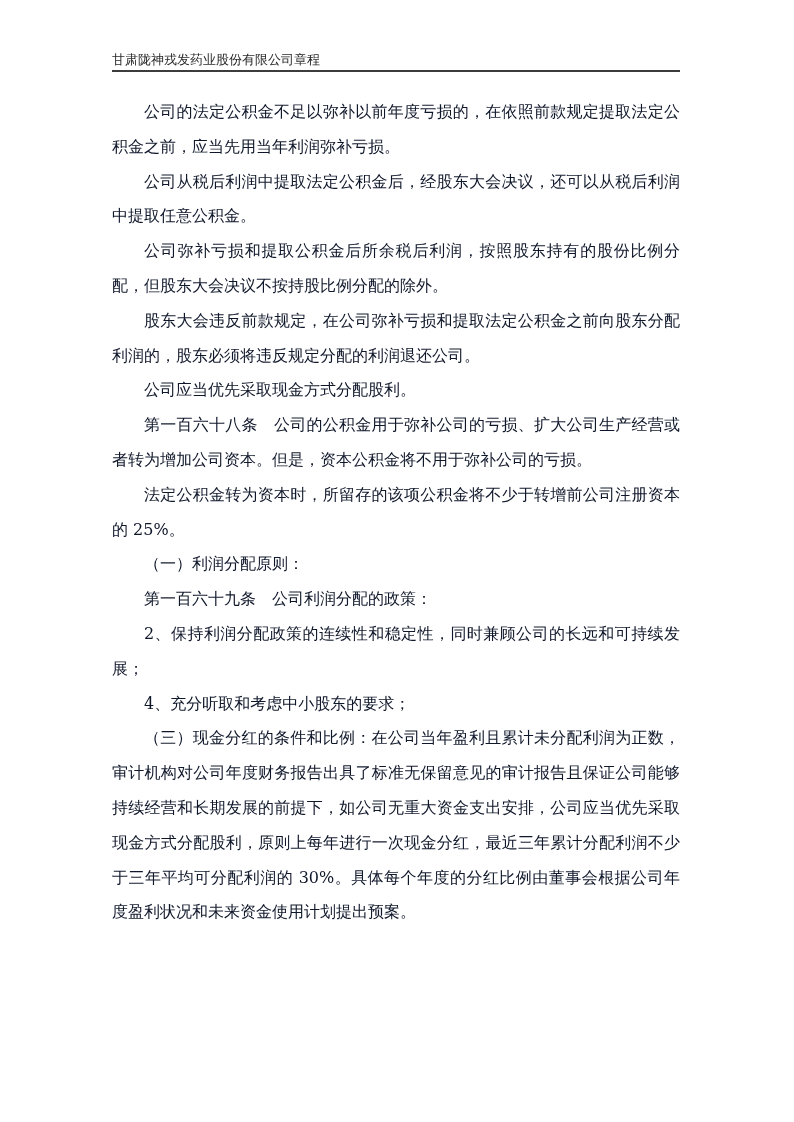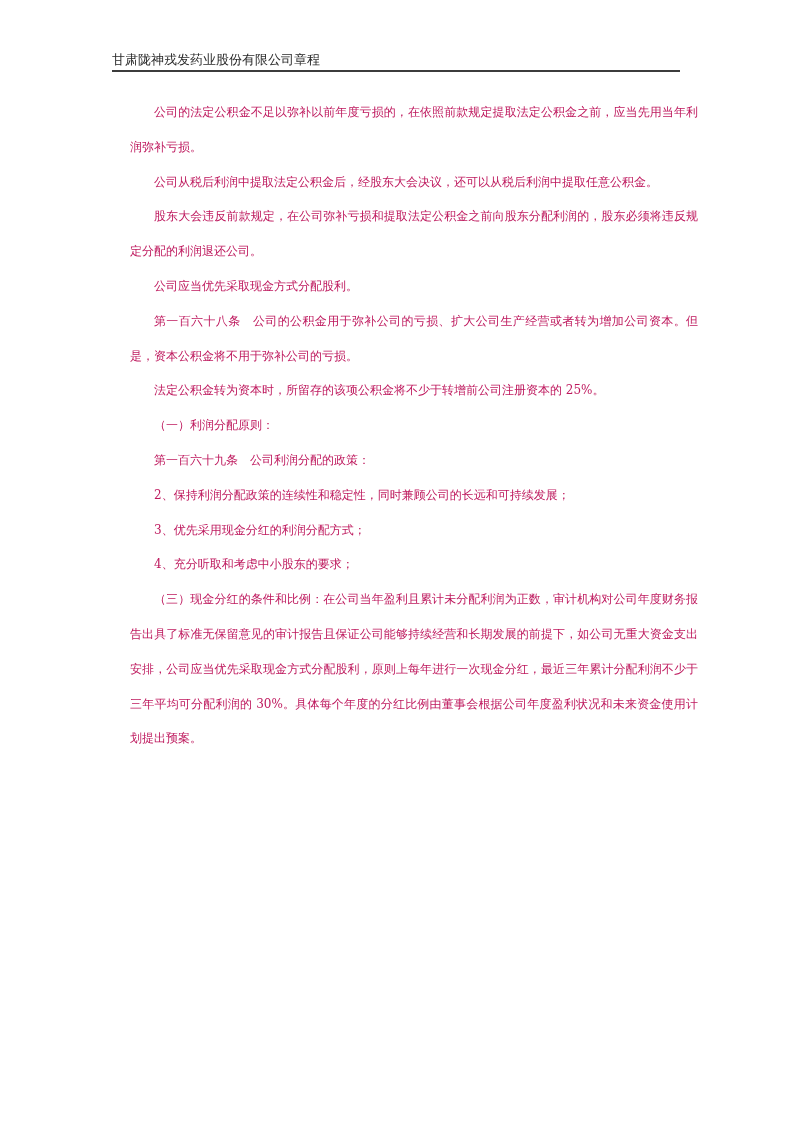--- a/index.html
+++ b/index.html
@@ -31,25 +31,24 @@
     left: 112px;
     width: 568px;
     height: 0;
     border-top: 2px solid #3c3c3c;
   }
   .doc-body {
     position: absolute;
     top: 95px;
     left: 112px;
     width: 568px;
-    font-size: 12px;
+    font-size: 16px;
     line-height: 34.8px;
     text-align: justify;
-    color: #be185d;
-    margin-left: 18px;
+    color: #0f172a;
   }
   .para {
     margin: 0;
     text-indent: 2em;
   }
   .para b {
     font-weight: 400;
   }
   .footer {
     position: absolute;
@@ -64,28 +63,28 @@
 </head>
 <body>
 
 <div class="page">
   <div class="header-title">甘肃陇神戎发药业股份有限公司章程</div>
   <div class="header-rule"></div>
 
   <div class="doc-body">
       <p class="para">公司的法定公积金不足以弥补以前年度亏损的，在依照前款规定提取法定公积金之前，应当先用当年利润弥补亏损。</p>
       <p class="para">公司从税后利润中提取法定公积金后，经股东大会决议，还可以从税后利润中提取任意公积金。</p>
+      <p class="para">公司弥补亏损和提取公积金后所余税后利润，按照股东持有的股份比例分配，但股东大会决议不按持股比例分配的除外。</p>
       <p class="para">股东大会违反前款规定，在公司弥补亏损和提取法定公积金之前向股东分配利润的，股东必须将违反规定分配的利润退还公司。</p>
       <p class="para">公司应当优先采取现金方式分配股利。</p>
       <p class="para"><b>第一百六十八条</b>　公司的公积金用于弥补公司的亏损、扩大公司生产经营或者转为增加公司资本。但是，资本公积金将不用于弥补公司的亏损。</p>
       <p class="para">法定公积金转为资本时，所留存的该项公积金将不少于转增前公司注册资本的 25%。</p>
       <p class="para">（一）利润分配原则：</p>
       <p class="para"><b>第一百六十九条</b>　公司利润分配的政策：</p>
       <p class="para">2、保持利润分配政策的连续性和稳定性，同时兼顾公司的长远和可持续发展；</p>
-      <p class="para">3、优先采用现金分红的利润分配方式；</p>
       <p class="para">4、充分听取和考虑中小股东的要求；</p>
       <p class="para">（三）现金分红的条件和比例：在公司当年盈利且累计未分配利润为正数，审计机构对公司年度财务报告出具了标准无保留意见的审计报告且保证公司能够持续经营和长期发展的前提下，如公司无重大资金支出安排，公司应当优先采取现金方式分配股利，原则上每年进行一次现金分红，最近三年累计分配利润不少于三年平均可分配利润的 30%。具体每个年度的分红比例由董事会根据公司年度盈利状况和未来资金使用计划提出预案。</p>
     </div>
 
   <div class="footer">
     <span>38</span>
   </div>
 </div>
 
 </body></html>

